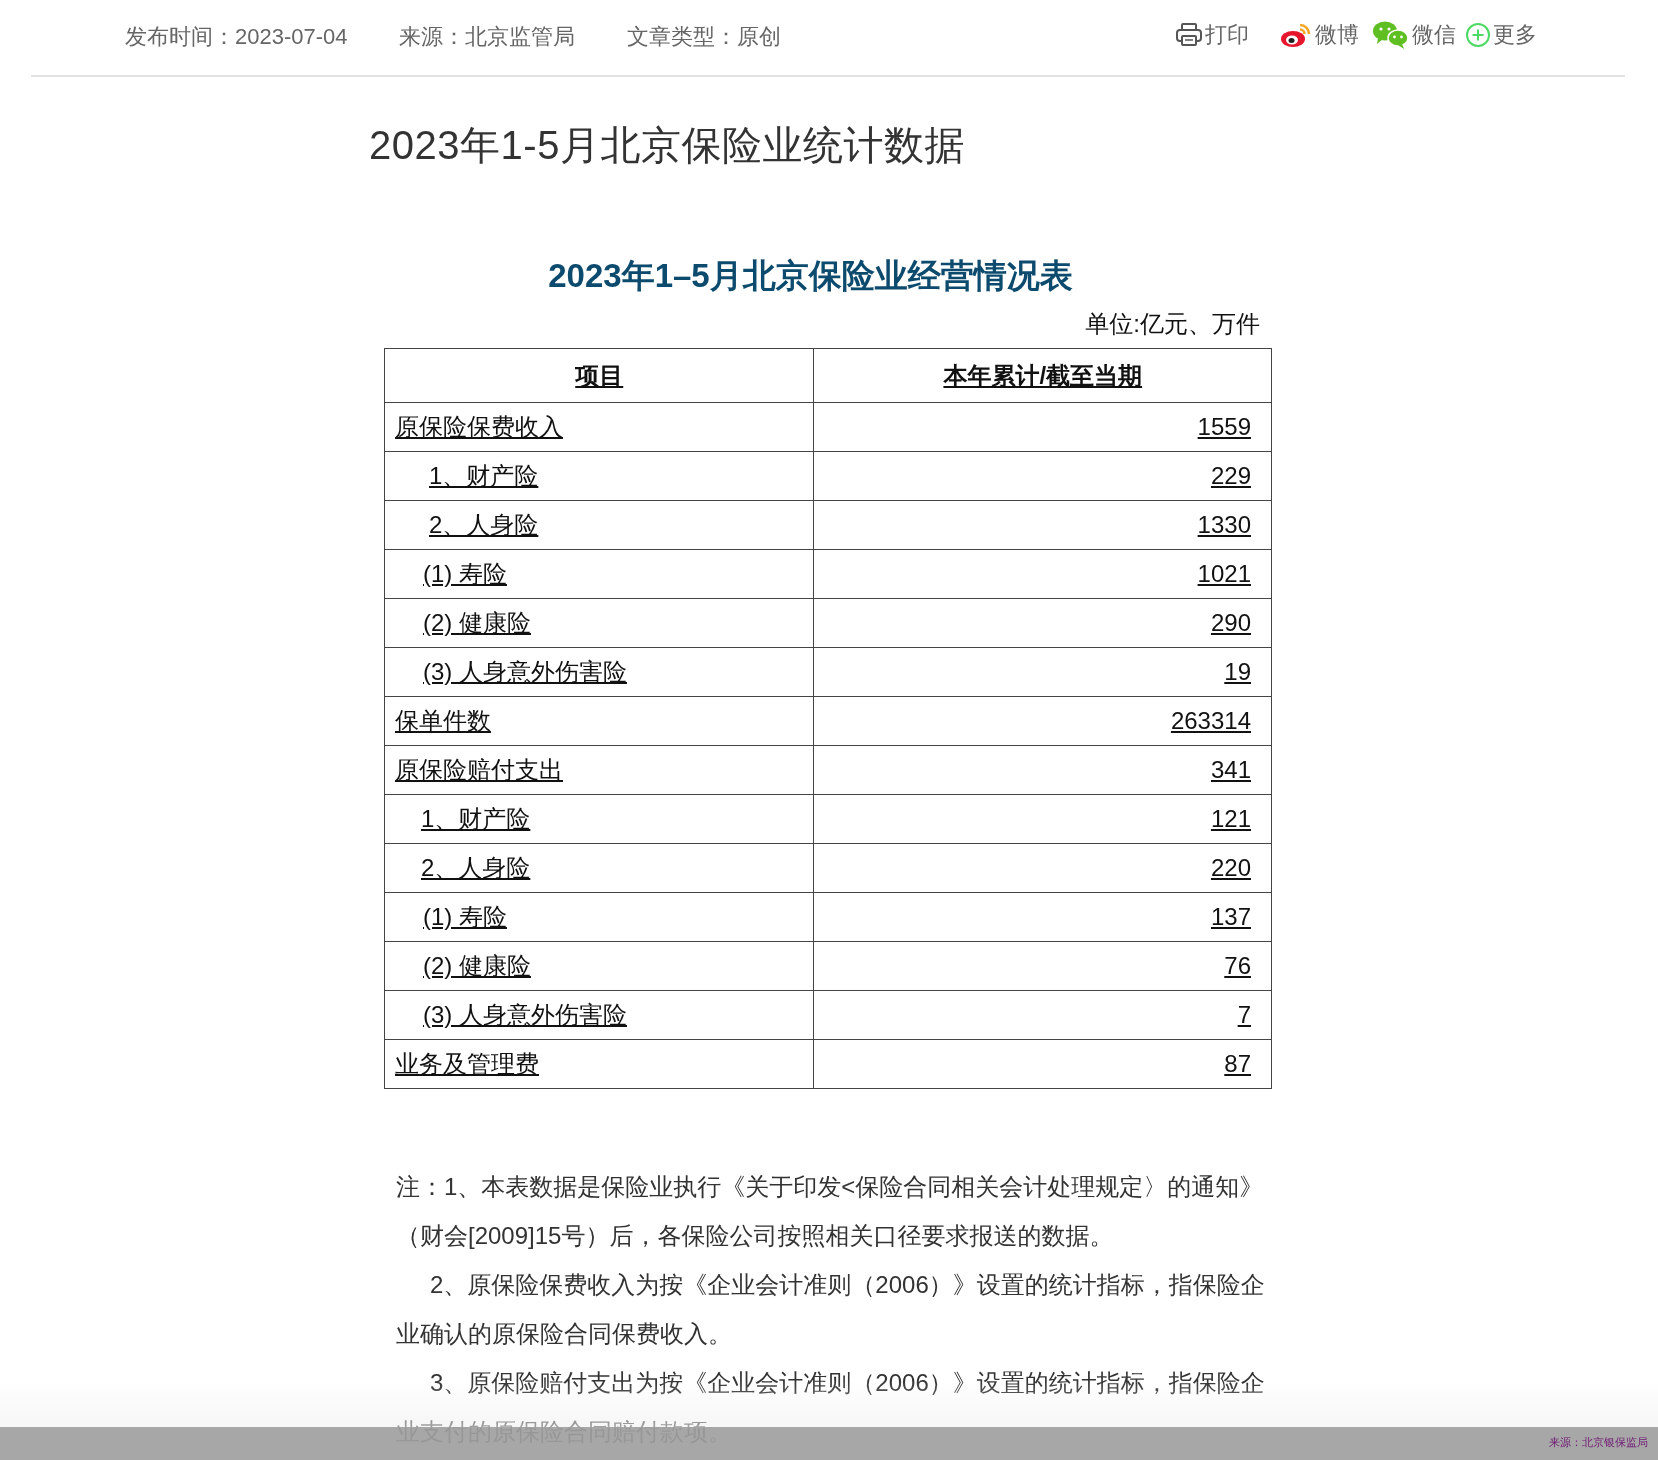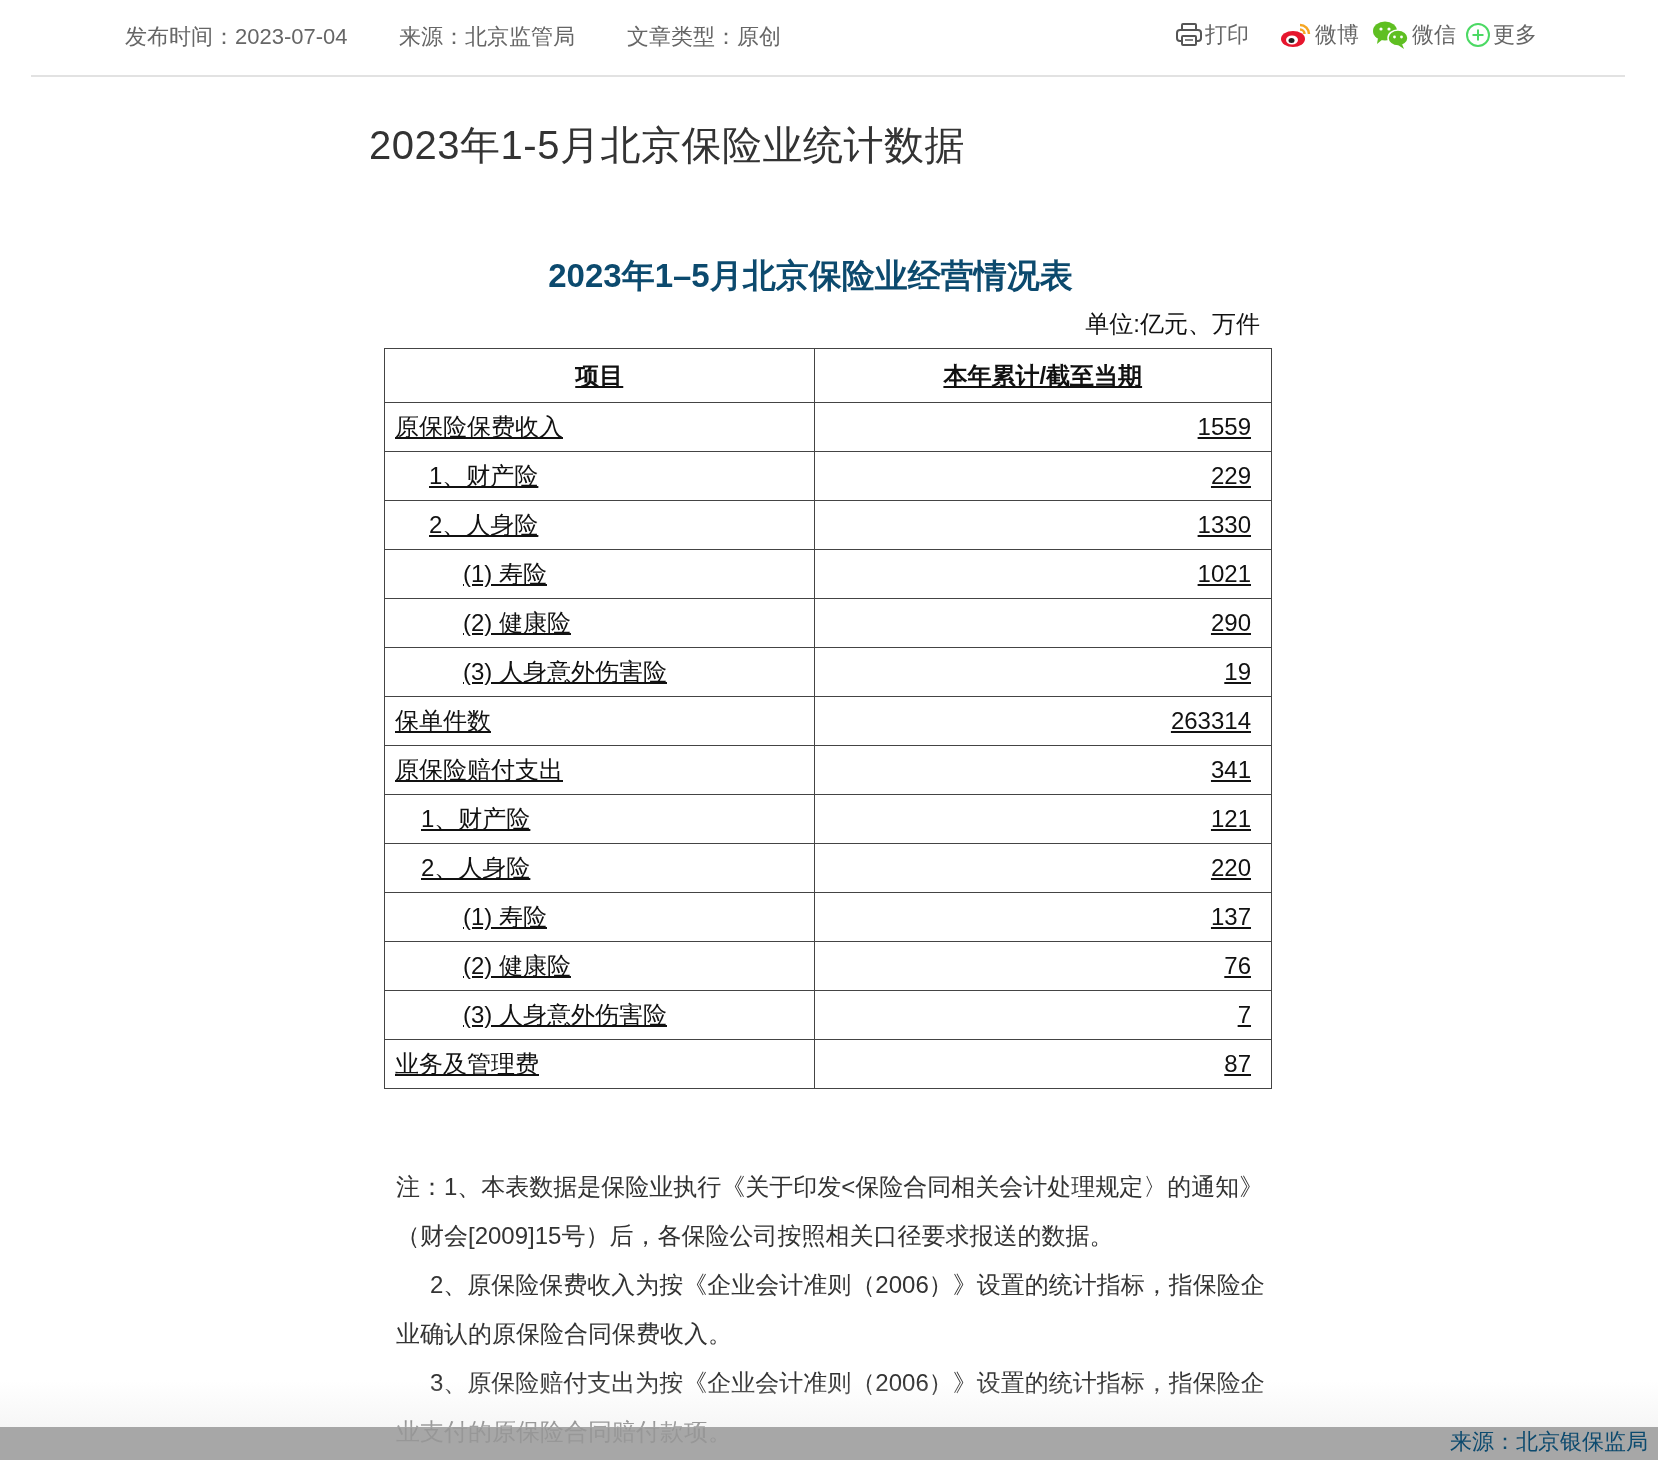--- a/index.html
+++ b/index.html
@@ -12,29 +12,29 @@
   .divider { position:absolute; left:31px; top:75px; width:1594px; height:2px; background:#e2e2e2; }
   .page-title { position:absolute; left:0; width:1334px; top:118px; text-align:center; font-size:40px; color:#333; letter-spacing:0.5px; }
   .table-title { position:absolute; left:367px; width:887px; top:242px; text-align:center; font-size:33px; font-weight:bold; color:#0c4a6e;margin-top:12px; }
   .unit { position:absolute; right:398px; top:308px; font-size:24px; color:#111; }
   table.data { position:absolute; left:384px; top:348px; width:888px; border-collapse:collapse; }
   table.data th, table.data td { border:1.5px solid #444; height:48px; font-size:24px; color:#111; padding:0;text-decoration:underline; }
   table.data th { font-weight:bold; text-align:center; height:53px; }
   table.data td.label { padding-left:10px; text-align:left; }
   table.data td.label.l1 { padding-left:44px; }
   table.data td.label.l1b { padding-left:36px; }
-  table.data td.label.l2 { padding-left:78px; }
+  table.data td.label.l2 { padding-left:38px; }
   table.data td.val { text-align:right; padding-right:20px;padding-left:24px; }
   .notes { position:absolute; left:396px; top:1162px; width:870px; font-size:24px; color:#333; line-height:49px; }
   .notes p { margin:0; }
   .notes .indent { text-indent:34px; }
   .fade { position:absolute; left:0; top:1380px; width:1658px; height:48px;
           background:linear-gradient(to bottom, rgba(255,255,255,0), rgba(240,240,240,0.6)); }
   .source-bar { position:absolute; left:0; top:1427px; width:1658px; height:33px; background:rgba(160,160,160,0.92); }
-  .source-text { position:absolute; right:10px; top:0; font-size:22px; color:#0c4a6e; }
+  .source-text { position:absolute; right:10px; top:8px; font-size:11px; color:#701a75; }
 </style>
 </head>
 <body>
 
 <div class="meta-bar">
   <span class="meta-item" style="left:125px;">发布时间：2023-07-04</span>
   <span class="meta-item" style="left:399px;">来源：北京监管局</span>
   <span class="meta-item" style="left:627px;">文章类型：原创</span>
 
   <div class="share" style="left:1175px;">

